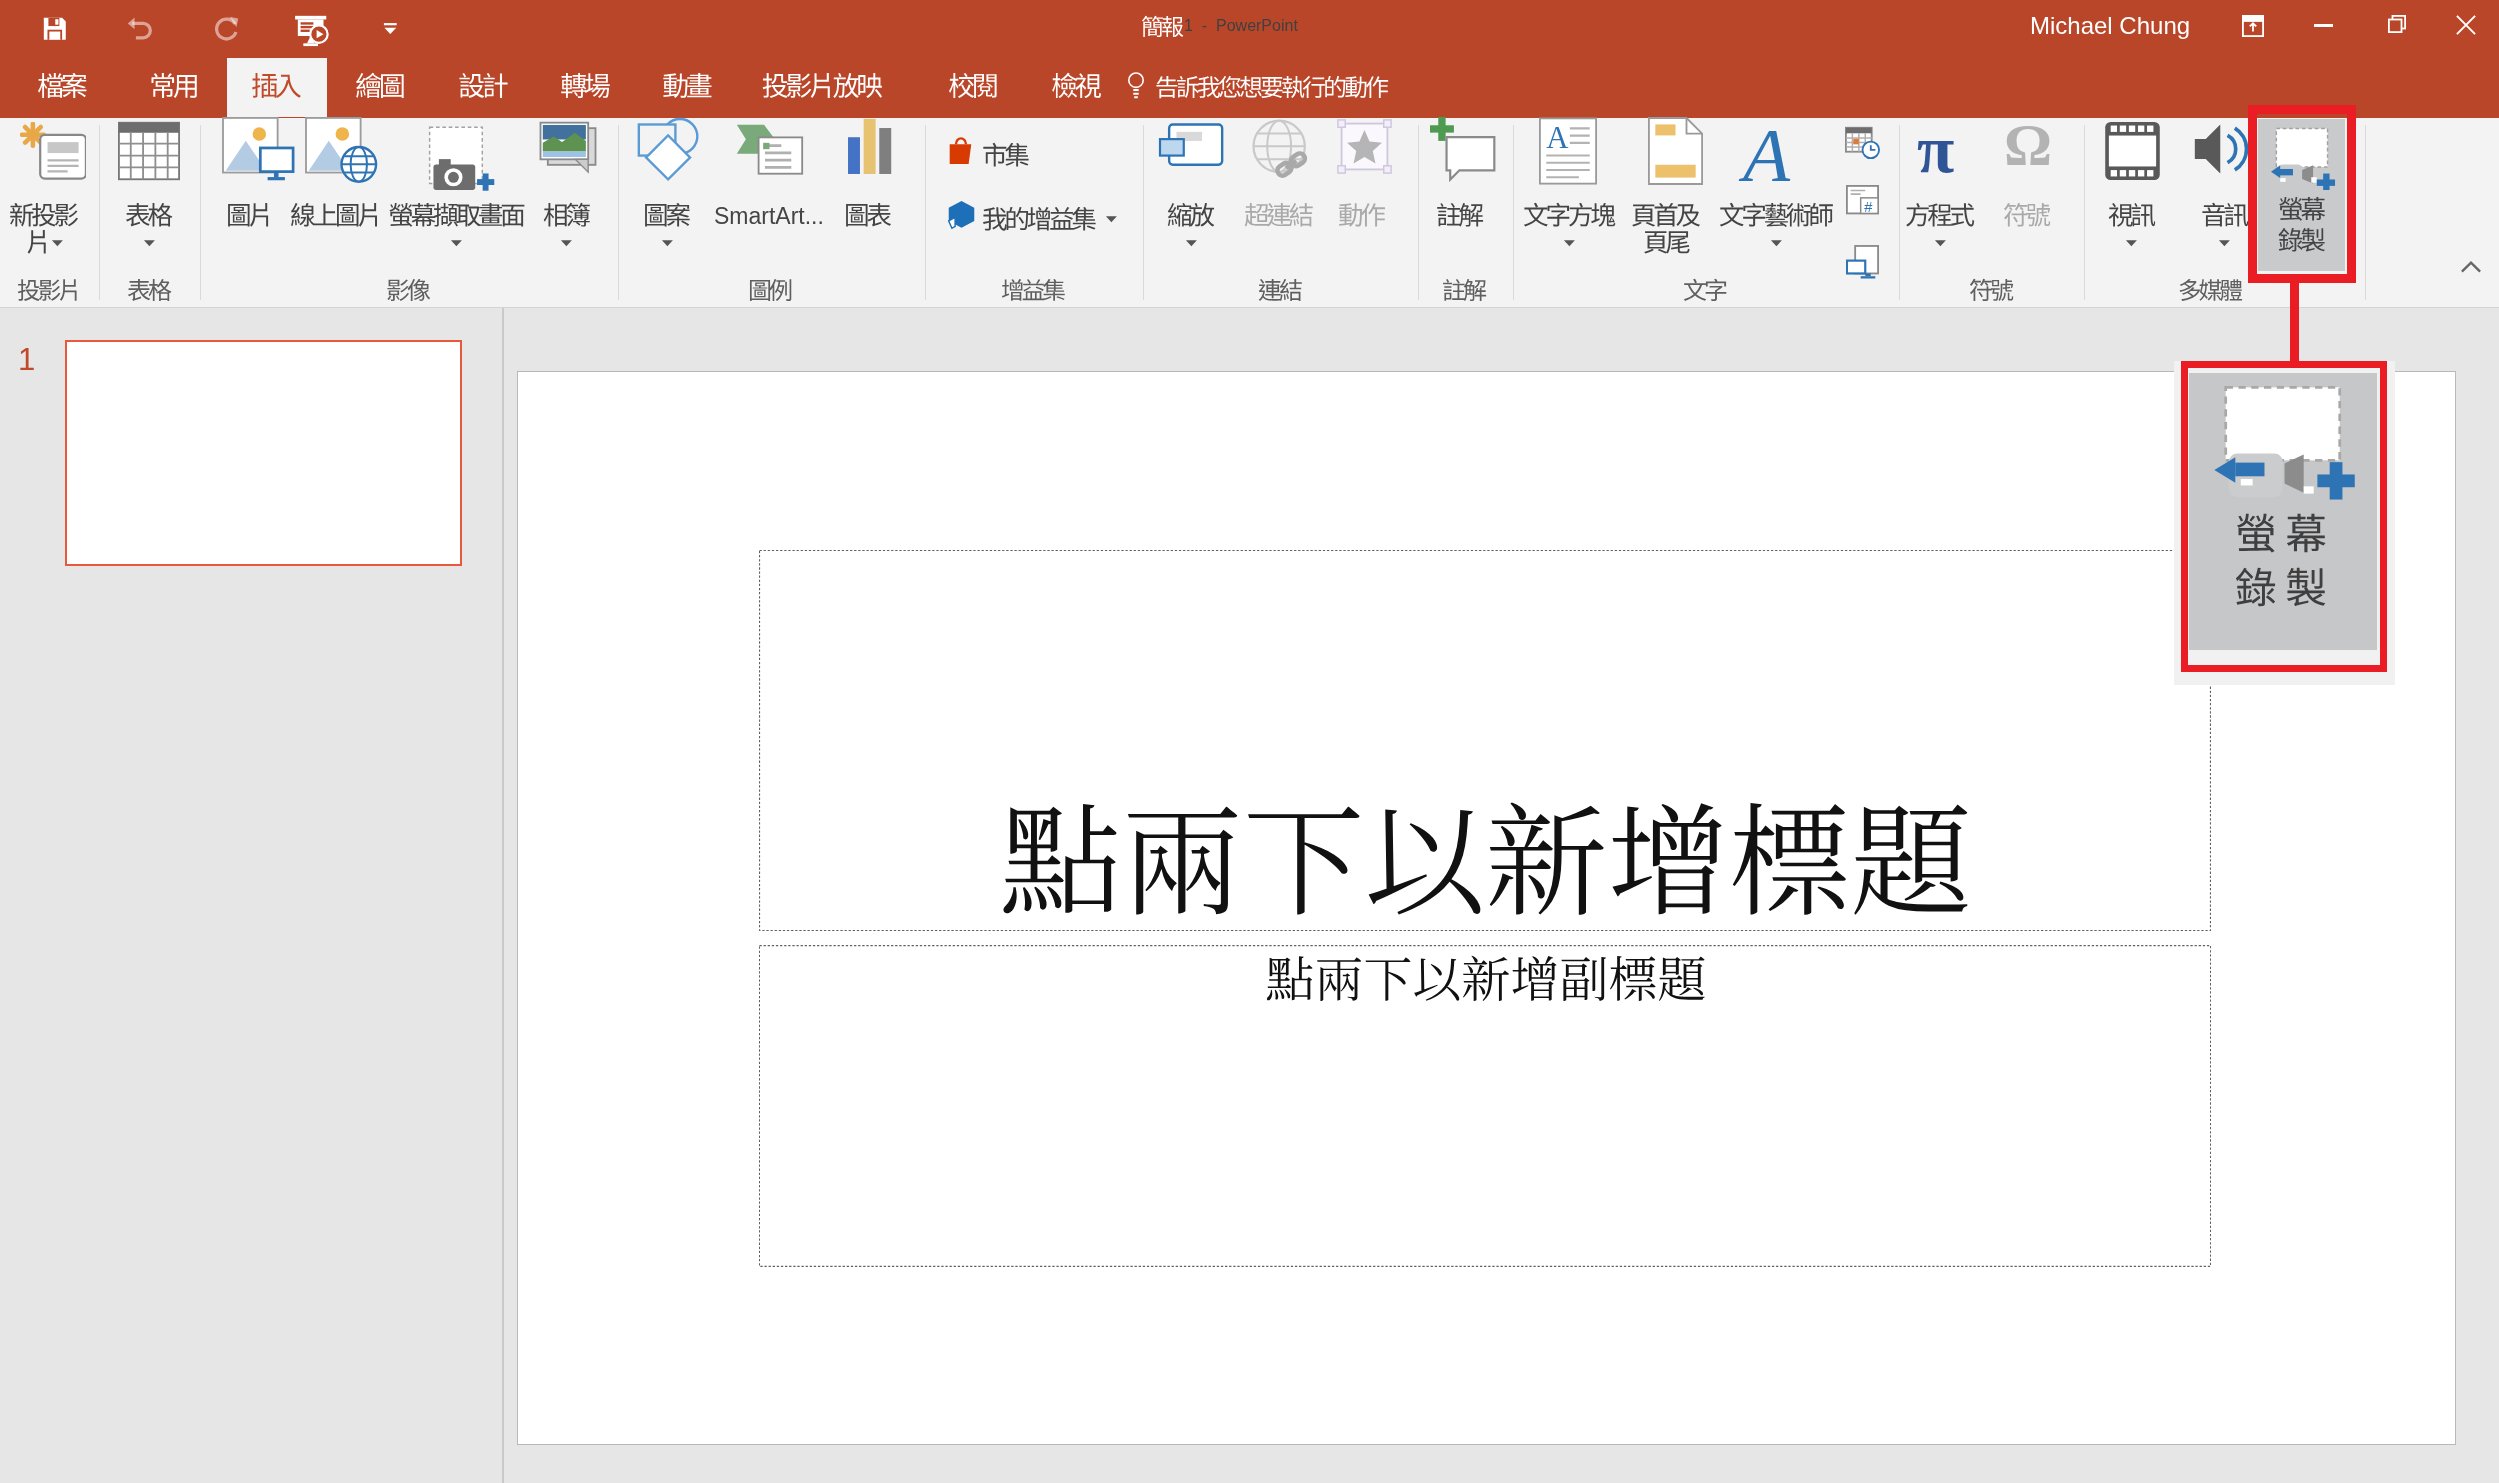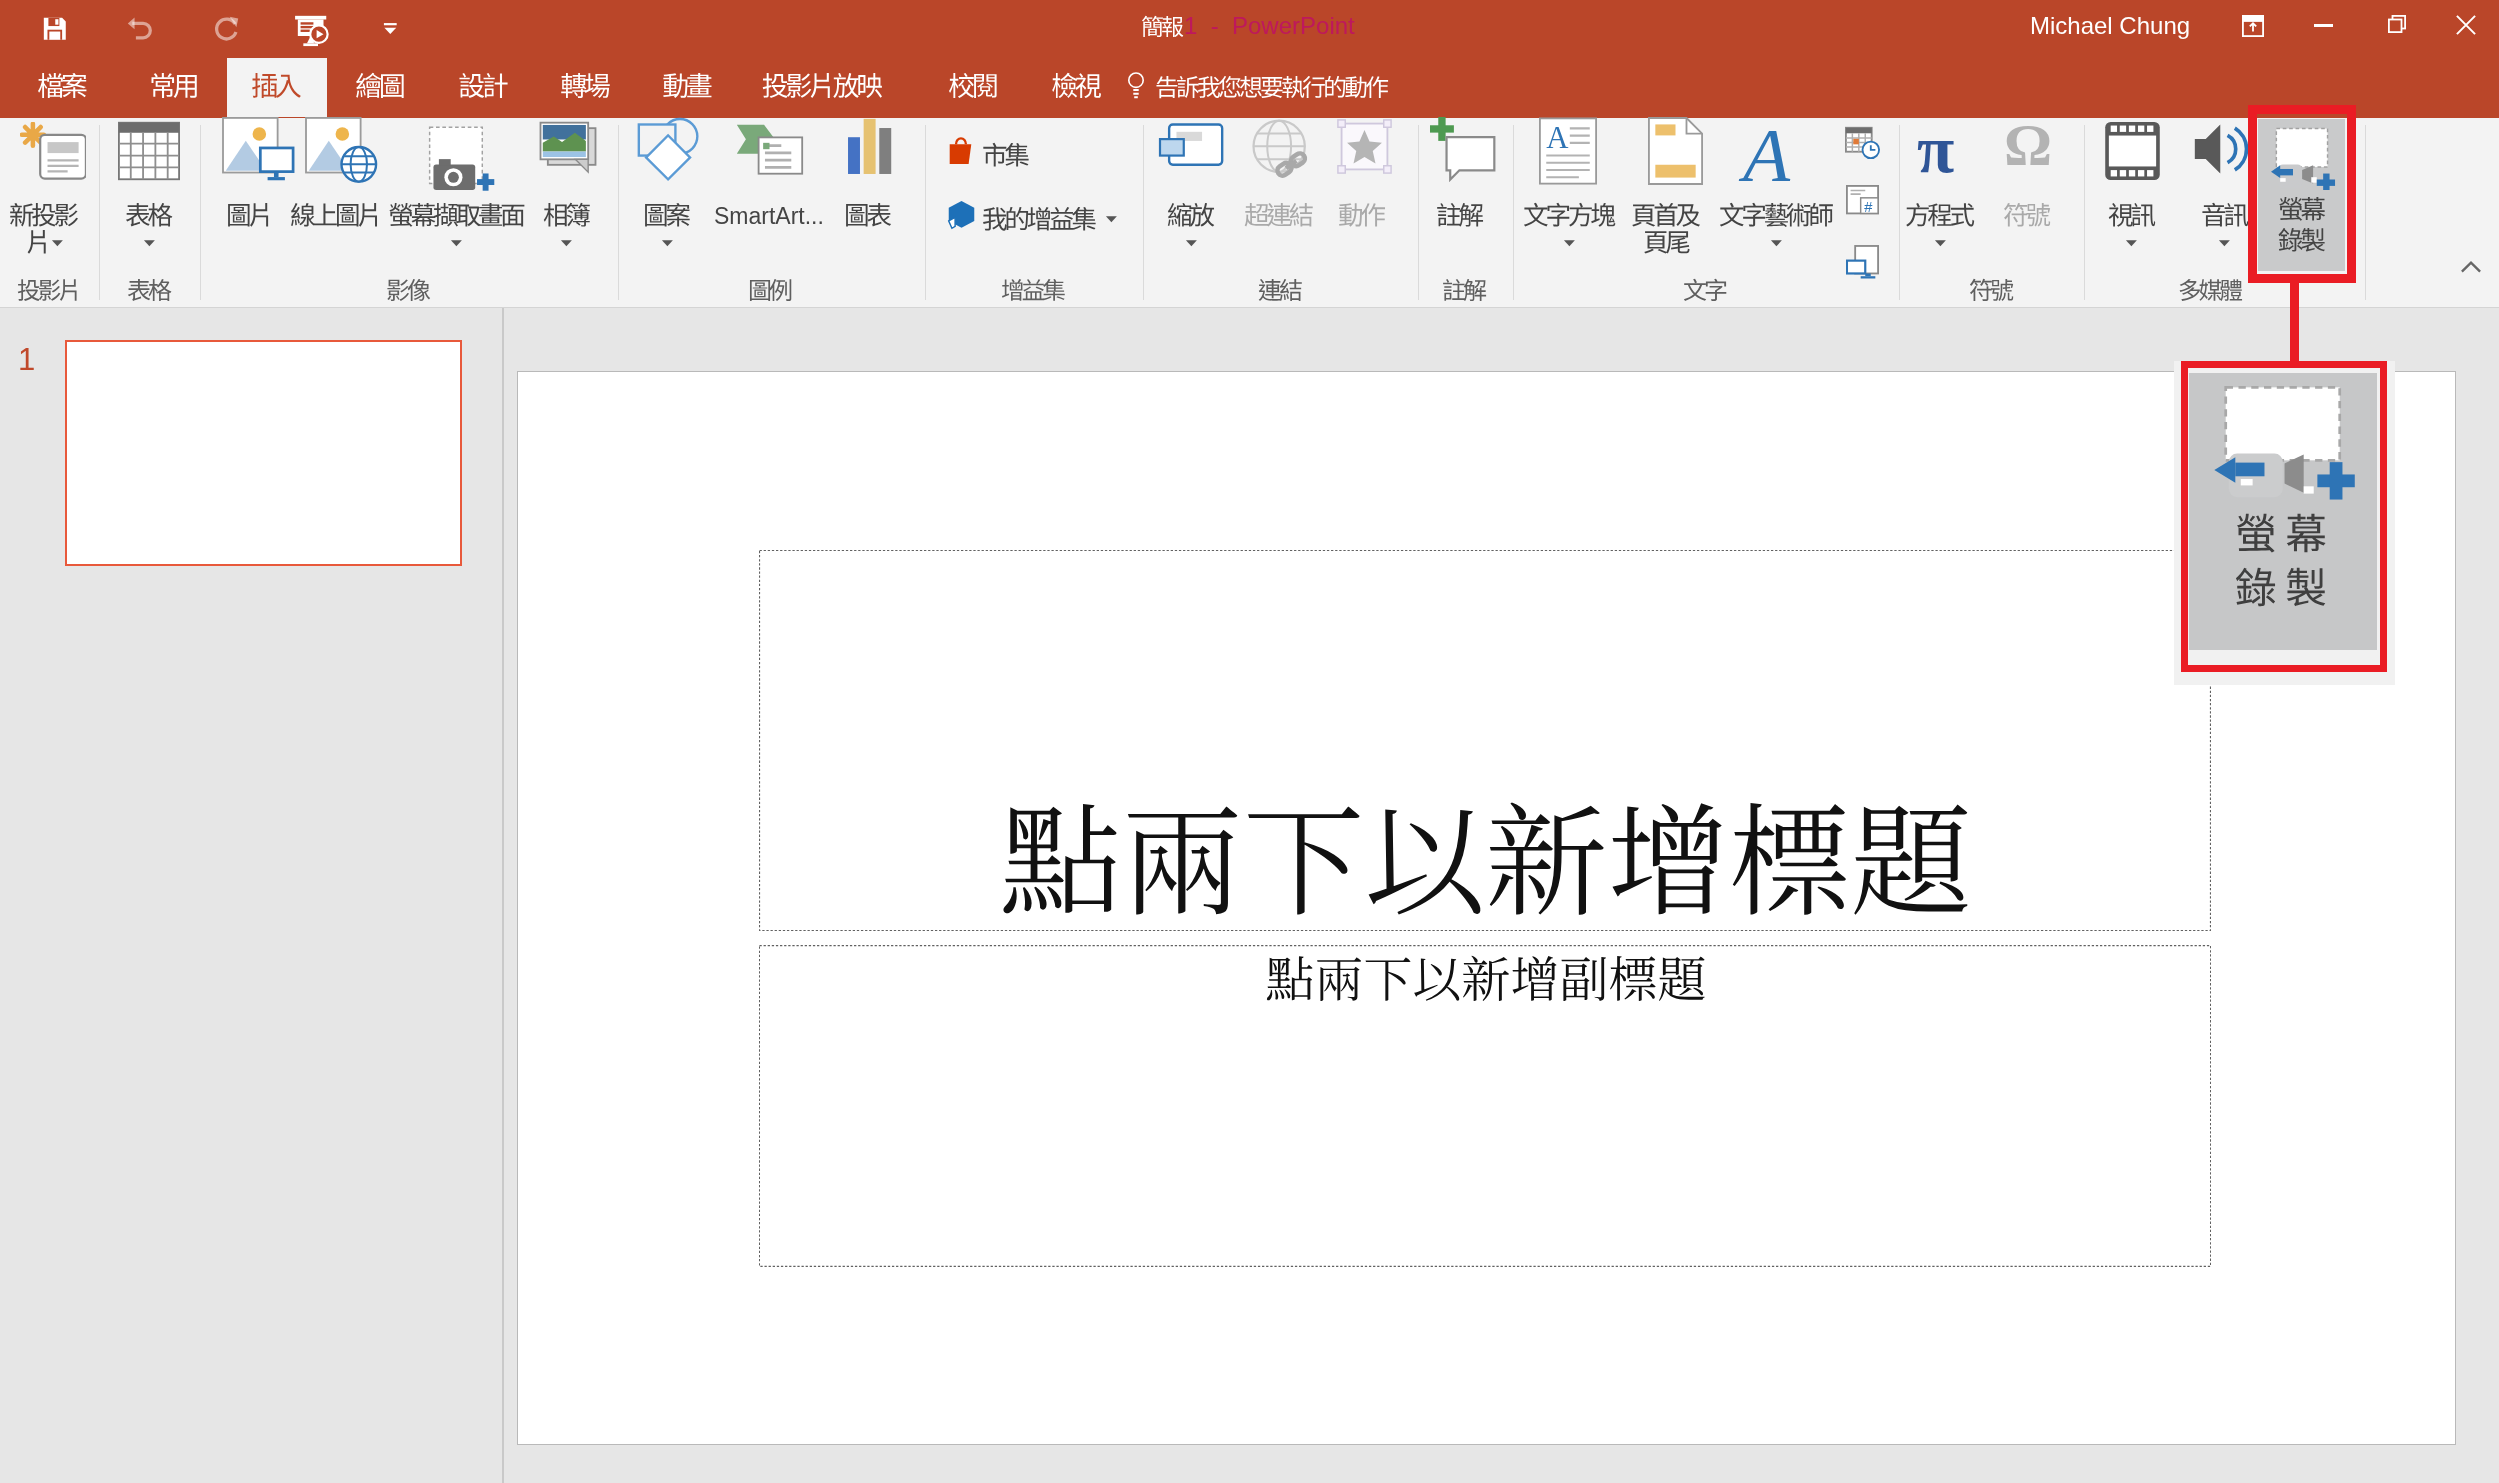--- a/index.html
+++ b/index.html
@@ -139,21 +139,21 @@
     <svg width="14.6" height="12" viewBox="0 0 16 13">
 <rect x="1" y="0" width="14" height="2.4" fill="#fff"></rect>
       <path d="M1.5 5 H14.5 L8 12 Z" fill="#fff"></path>
     </svg>
   </div>
 <div class="ab" style="left:1141px;top:12.8px;width:238px;height:27px;display:flex;align-items:center;">
     <svg style="" width="43" height="23" viewBox="0 -880 1875 1000" fill="#fff">
       <use href="#s7C21" x="0"></use>
       <use href="#s5831" x="875"></use>
     </svg>
-    <span class="lat" style="color:#be185d;font-size:24px;">1&nbsp; - &nbsp;PowerPoint</span>
+    <span class="lat" style="color:#404040;font-size:16px;">1&nbsp; - &nbsp;PowerPoint</span>
   </div>
 <div class="ab" style="left:2030px;top:12px;width:274px;height:27px;color:#fff;font-size:24px;white-space:nowrap;">Michael Chung</div>
 <div class="ab" style="left:2242px;top:14.6px;width:22px;height:22px;">
     <svg width="22" height="22" viewBox="0 0 24 24" fill="none" stroke="#fff" stroke-width="2">
 <rect x="1" y="1" width="22" height="22"></rect>
       <rect x="1" y="1" width="22" height="5.5" fill="#fff"></rect>
 <path d="M12 18 V9 M8.5 12.5 L12 9 L15.5 12.5"></path>
     </svg>
   </div>
 <div class="ab" style="left:2314px;top:24px;width:19px;height:2.7px;background:#fff;"></div>

